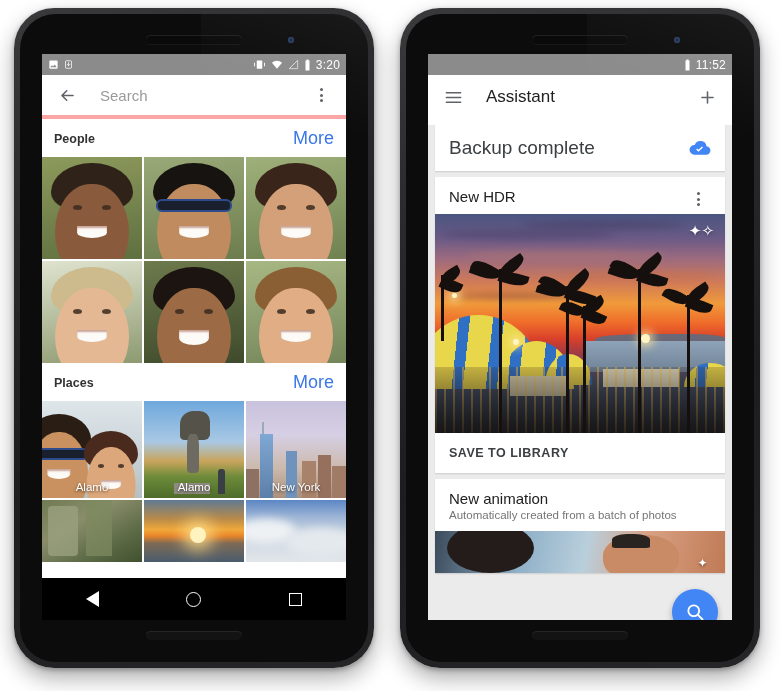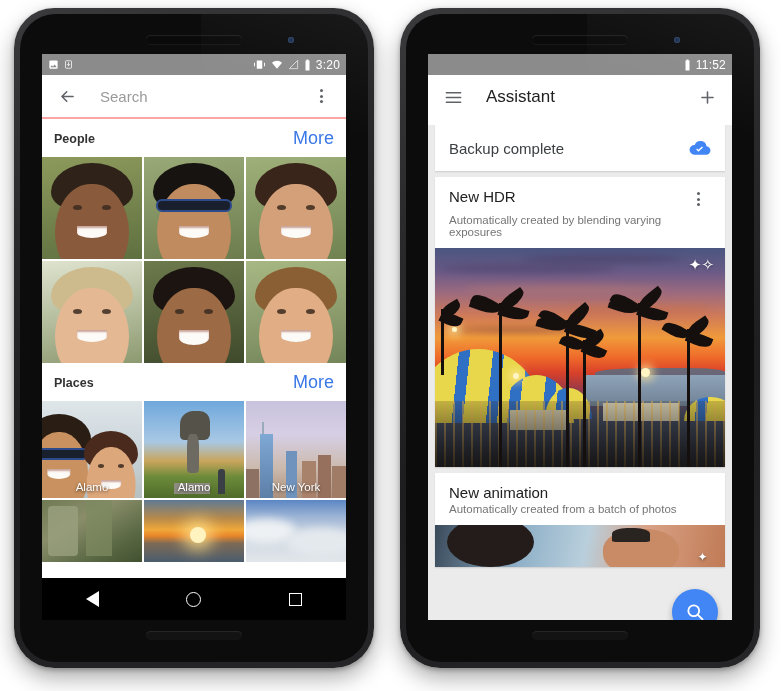--- a/index.html
+++ b/index.html
@@ -85,21 +85,21 @@
   .sb-right { display:flex; align-items:center; gap:5px; }
   .sb-time { font-size: 12px; font-weight: 500; letter-spacing: .2px; }
   .sb-ico { display:block; }
 
   
   .appbar {
     height: 44px;
     background: #fff;
     display: flex; align-items: center;
     padding: 0 12px;
-    border-bottom: 2px solid #fca5a5;
+    border-bottom: 4px solid #fca5a5;
   }
   .appbar.noborder { border-bottom: none; }
   .appbar-title {
     flex: 1;
     font-size: 15px;
     color: #9a9a9a;
     margin-left: 20px;
   }
   .appbar-title.solid { color:#212121; font-size:17px; }
   .icon-btn {
@@ -147,21 +147,21 @@
   .nav-home { width:15px;height:15px;border:1.7px solid #fff;border-radius:50%; }
   .nav-recent { width:13px;height:13px;border:1.7px solid #fff; }
 
   
   .assist-bg { background:#ebebeb; height:100%; position:relative; }
   .card { background:#fff; margin: 6px 7px 0; box-shadow:0 1px 1.5px rgba(0,0,0,.13); }
   .card-backup {
     height:46px; display:flex; align-items:center; justify-content:space-between;
     padding: 0 14px;
   }
-  .backup-text { font-size:15px; color:#3c4043;text-align:center; }
+  .backup-text { font-size:19px; color:#3c4043;text-align:center; }
   .card-title-row { padding: 11px 14px 2px; display:flex; align-items:flex-start; }
   .card-title { font-size:15px; color:#212121; }
   .card-sub { font-size:11.5px; color:#757575; padding:0 14px 10px; }
   .card-photo { width:100%; height:219px; position:relative; overflow:hidden; }
   .sparkle-badge {
     position:absolute; top:9px; right:11px;
     color:#fff; font-size:15px; line-height:1;
     text-shadow:0 1px 3px rgba(0,0,0,.4);
   }
   .card-action {
@@ -534,21 +534,20 @@
               <div class="card-title">New HDR</div>
             </div>
             <div class="icon-btn" style="margin-top:-2px">
               <span class="dots">
                   <i></i>
                   <i></i>
                   <i></i>
                 </span>
             </div>
           </div>
-          <div class="card-sub">Automatically created by blending varying exposures</div>
 
           <div class="card-photo">
             <div class="hdr-sky"></div>
             <div class="hdr-cloud" style="left:2%;top:7%;width:60%;height:5%;background:rgba(80,70,110,.55)"></div>
             <div class="hdr-cloud" style="left:30%;top:3%;width:55%;height:4%;background:rgba(70,60,100,.5)"></div>
             <div class="hdr-cloud" style="left:10%;top:17%;width:70%;height:4%;background:rgba(180,120,110,.45)"></div>
             <div class="hdr-cloud" style="left:45%;top:26%;width:50%;height:4%;background:rgba(200,110,70,.4)"></div>
             <div class="hdr-cloud" style="left:5%;top:36%;width:45%;height:3%;background:rgba(120,60,60,.45)"></div>
             <div class="hdr-hills"></div>
             <div class="hdr-sea"></div>
@@ -594,20 +593,21 @@
             <div class="frond" style="left:87%;top:37%;transform:rotate(22deg);width:26px"></div>
             <div class="frond" style="left:87%;top:38%;transform:rotate(-150deg);width:26px"></div>
 
             <div class="palm" style="left:2%;top:28%;height:30%"></div>
             <div class="frond" style="left:2%;top:28%;transform:rotate(-30deg);width:22px"></div>
             <div class="frond" style="left:2%;top:28%;transform:rotate(25deg);width:22px"></div>
 
             <div class="sparkle-badge">✦✧</div>
           </div>
 
+          <div class="card-action">SAVE TO LIBRARY</div>
         </div>
 
         <div class="card" style="padding-bottom:0">
           <div class="card-title-row">
             <div class="card-title">New animation</div>
           </div>
           <div class="card-sub">Automatically created from a batch of photos</div>
           <div style="height:42px;position:relative;overflow:hidden">
             <div class="anim-bg"></div>
             <div style="position:absolute;left:4%;top:-20%;width:30%;height:120%;background:#241c1a;border-radius:50%"></div>

